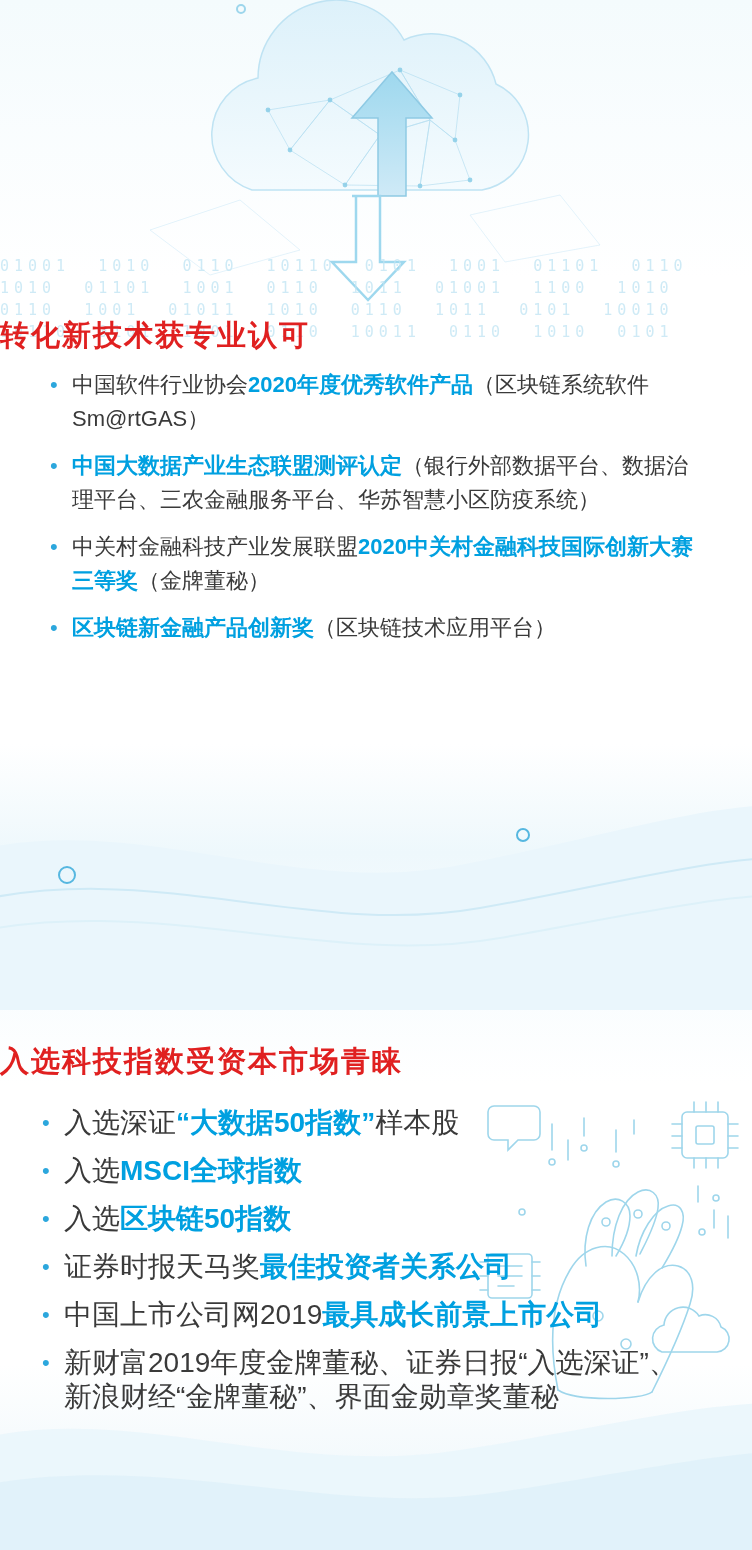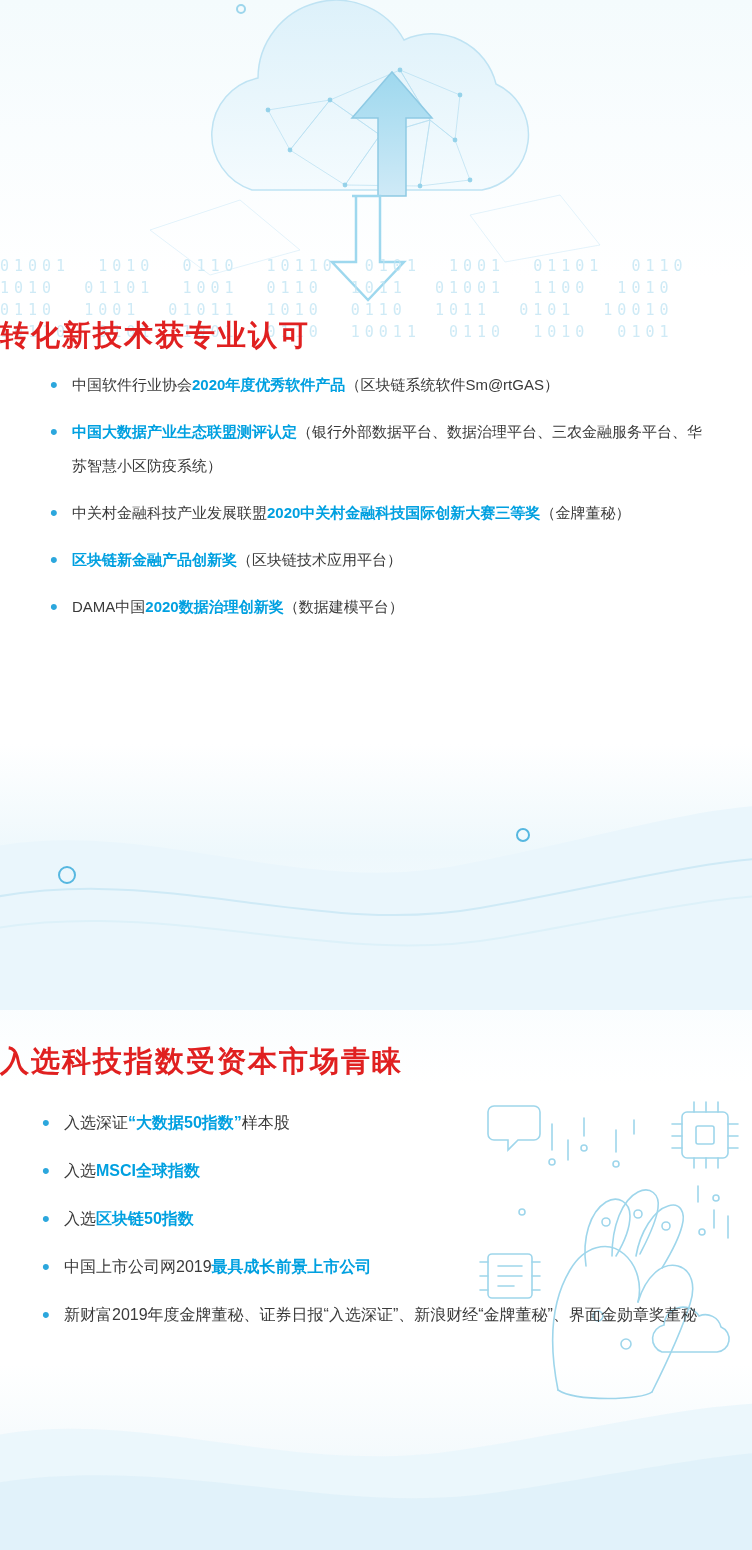--- a/index.html
+++ b/index.html
@@ -93,25 +93,25 @@
     margin: 0;
     padding: 0;
   }
   #list-1 { left: 46px; top: 368px; width: 660px; }
   #list-2 { left: 38px; top: 1106px; width: 660px; }
 
   .list li {
     position: relative;
     padding-left: 26px;
     margin-bottom: 13px;
-    font-size: 15px;
+    font-size: 22px;
     line-height: 34px;
     color: #3a3a3a;
   }
-  #list-2 li { font-size: 16px; margin-bottom: 14px; }
+  #list-2 li { font-size: 28px; margin-bottom: 14px; }
 
   .list li::before {
     content: "•";
     position: absolute;
     left: 4px;
     top: 0;
     color: #2ca7dd;
     font-size: 22px;
     line-height: 34px;
   }
@@ -215,23 +215,20 @@
       </li>
       <li>
         <span class="hl">中国大数据产业生态联盟测评认定</span><span>（银行外部数据平台、数据治理平台、三农金融服务平台、华苏智慧小区防疫系统）</span>
       </li>
       <li>
         <span>中关村金融科技产业发展联盟</span><span class="hl">2020中关村金融科技国际创新大赛三等奖</span><span>（金牌董秘）</span>
       </li>
       <li>
         <span class="hl">区块链新金融产品创新奖</span><span>（区块链技术应用平台）</span>
       </li>
-      <li>
-        <span>DAMA中国</span><span class="hl">2020数据治理创新奖</span><span>（数据建模平台）</span>
-      </li>
     </ul>
   </section>
 
   <section id="section-2">
     <h2 class="section-title">入选科技指数受资本市场青睐</h2>
 
     <svg class="robot" viewBox="0 0 280 320">
       <g stroke="#8ecfe8" stroke-width="1.6" fill="none" stroke-linecap="round">
 
         <path d="M92,300 C82,250 86,210 104,180 C118,156 142,150 158,164
@@ -283,20 +280,23 @@
       <li>
         <span>入选深证</span><span class="hl">“大数据50指数”</span><span>样本股</span>
       </li>
       <li>
         <span>入选</span><span class="hl">MSCI全球指数</span>
       </li>
       <li>
         <span>入选</span><span class="hl">区块链50指数</span>
       </li>
       <li>
+        <span>证券时报天马奖</span><span class="hl">最佳投资者关系公司</span>
+      </li>
+      <li>
         <span>中国上市公司网2019</span><span class="hl">最具成长前景上市公司</span>
       </li>
       <li>
         <span>新财富2019年度金牌董秘、证券日报“入选深证”、新浪财经“金牌董秘”、界面金勋章奖董秘</span>
       </li>
     </ul>
   </section>
 
 </div>
 

